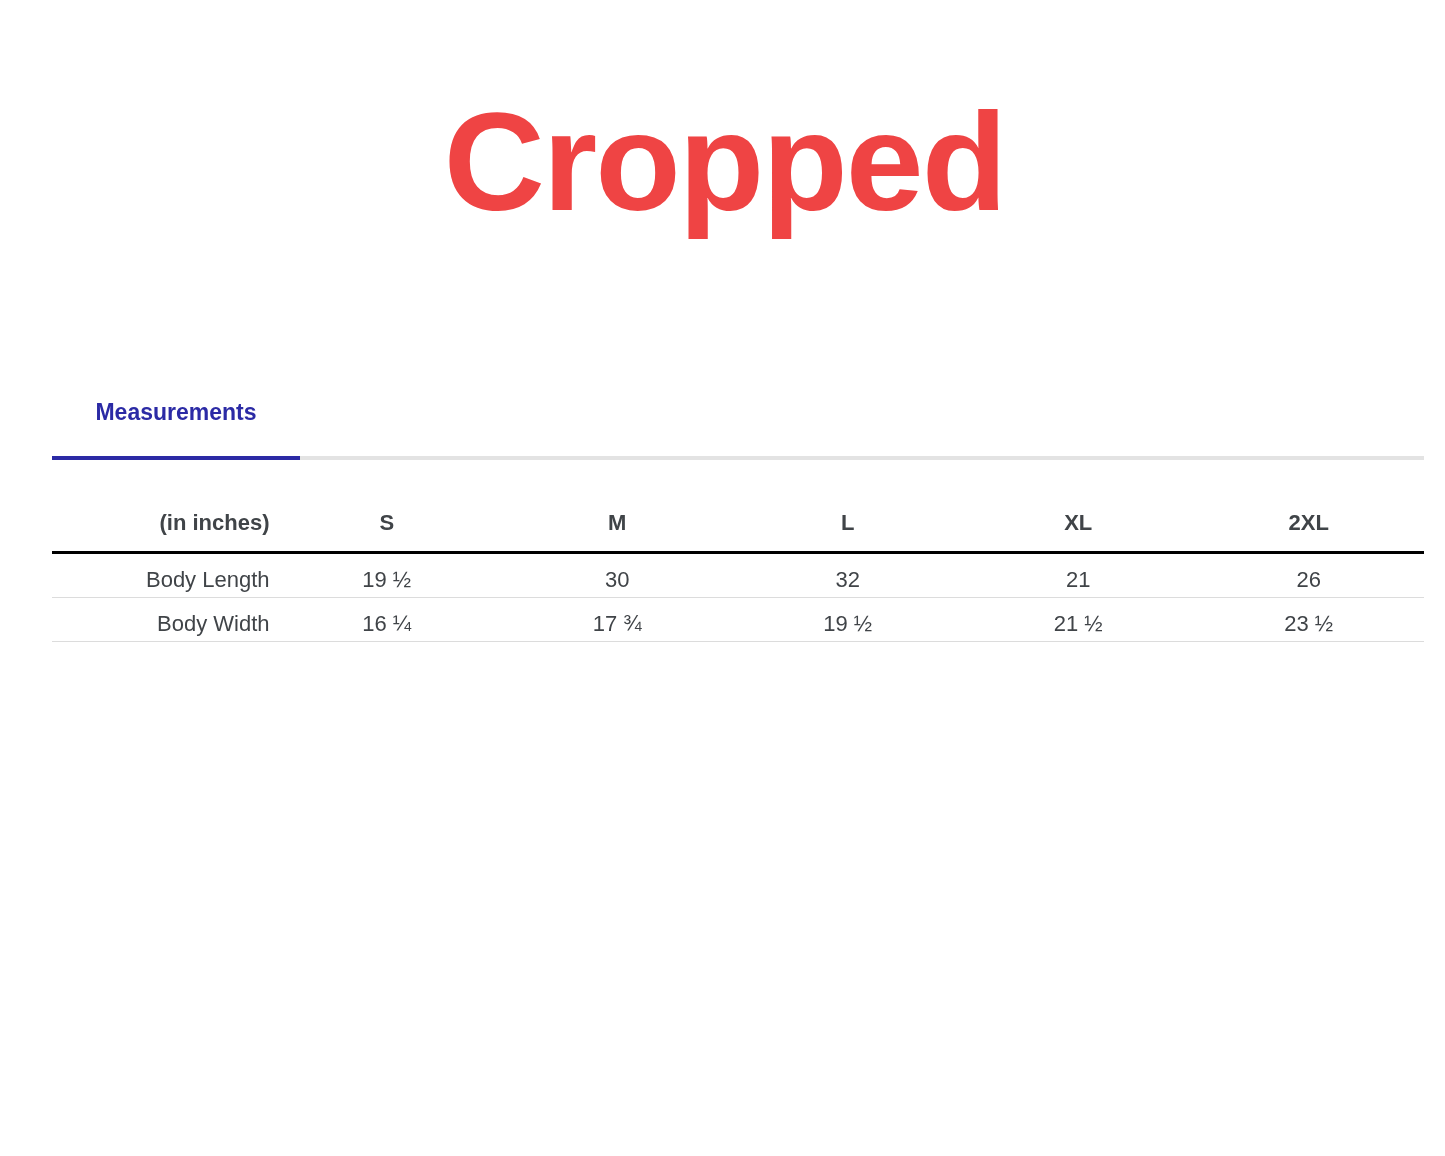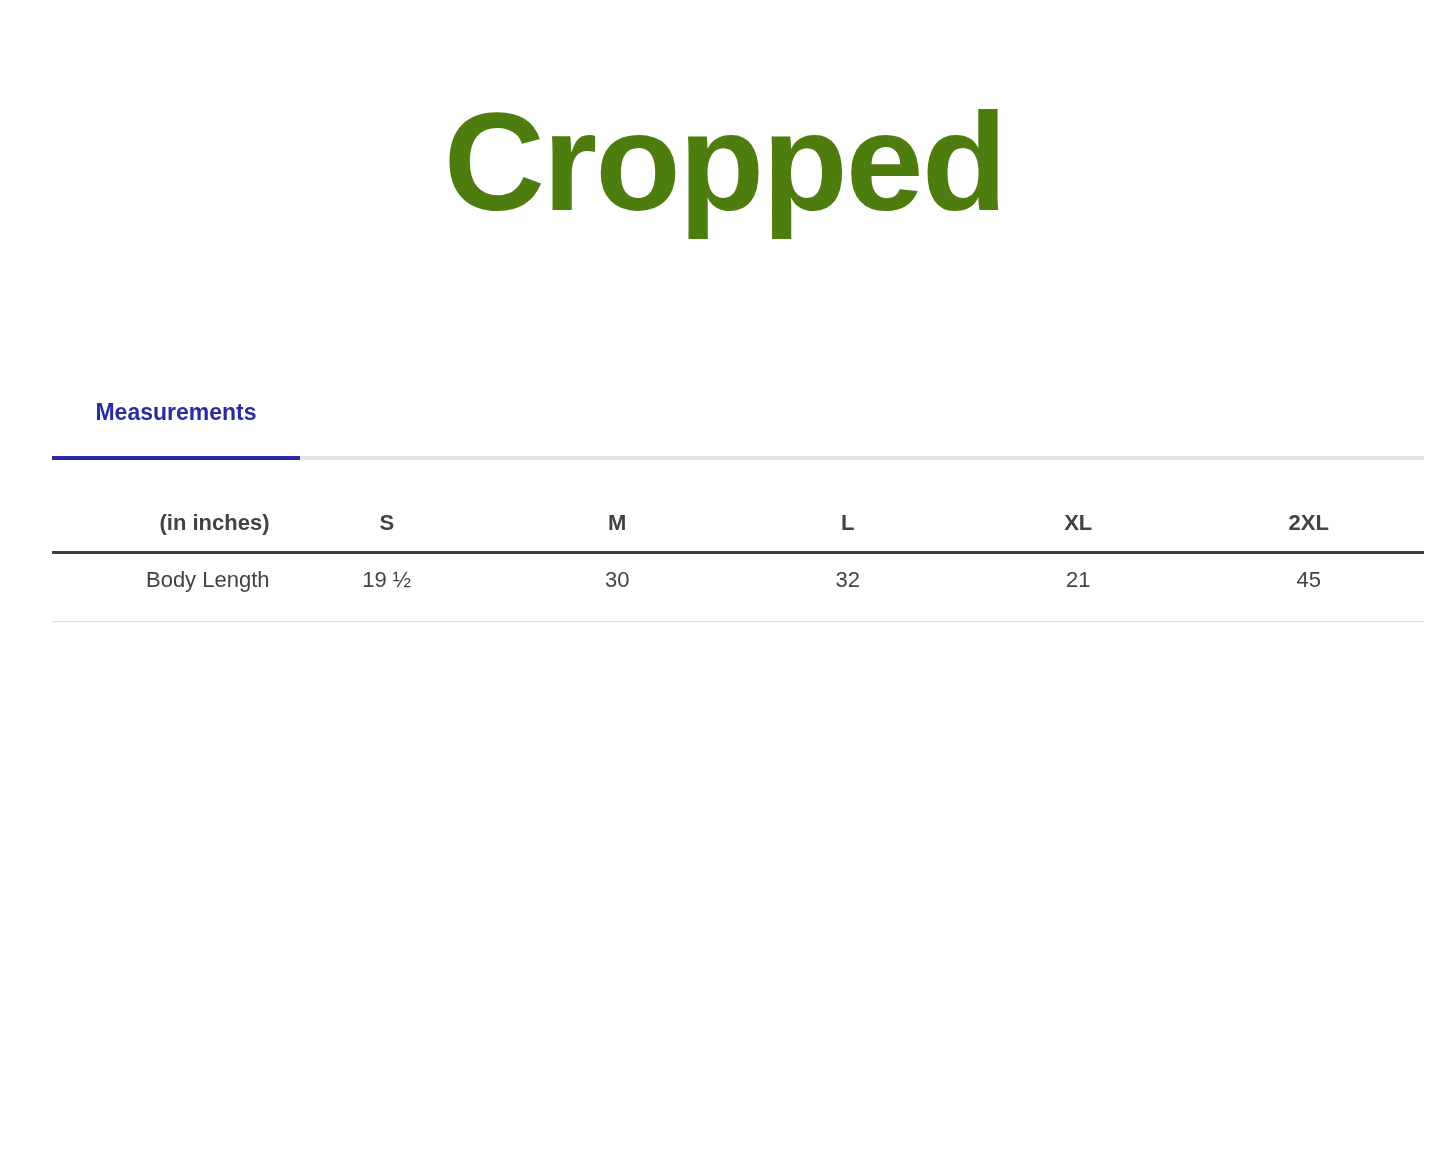--- a/index.html
+++ b/index.html
@@ -12,21 +12,21 @@
     height: 1156px;
     overflow: hidden;
     font-family: "Liberation Sans", sans-serif;
   }
   .title {
     margin: 92px 0 0 4px;
     text-align: center;
     font-size: 140px;
     line-height: 1;
     font-weight: 700;
-    color: #4d7c0f;
+    color: #ef4444;
     letter-spacing: -2px;
   }
   .size-guide {
     margin: 0 21px 17px 52px;
   }
   .tabbar {
     margin-top: 155px;
     display: flex;
     border-bottom: 4px solid #e3e3e3;
   }
@@ -48,25 +48,25 @@
     table-layout: fixed;
     color: #404448;
     font-size: 22px;
   }
   table.meas col.c-label { width: 16%; }
   table.meas col.c-size  { width: 16.8%; }
   table.meas th {
     font-weight: 700;
     text-align: center;
     padding: 50px 0 15px 0;
-    border-bottom: 3px solid #404040;
+    border-bottom: 3px solid #000000;
   }
   table.meas td {
     text-align: center;
-    padding: 13px 0 28px 0;
+    padding: 13px 0 4px 0;
     border-bottom: 1px solid #dcdcdc;
   }
   table.meas .rowlabel {
     text-align: right;
     padding-right: 2px;
   }
 </style>
 </head>
 <body>
 
@@ -99,20 +99,28 @@
           <th>2XL</th>
         </tr>
       </thead>
       <tbody>
         <tr>
           <td class="rowlabel">Body Length</td>
           <td>19 ½</td>
           <td>30</td>
           <td>32</td>
           <td>21</td>
-          <td>45</td>
+          <td>26</td>
+        </tr>
+        <tr>
+          <td class="rowlabel">Body Width</td>
+          <td>16 ¼</td>
+          <td>17 ¾</td>
+          <td>19 ½</td>
+          <td>21 ½</td>
+          <td>23 ½</td>
         </tr>
       </tbody>
     </table>
 
   </section>
 
 </main>
 
 </body></html>

